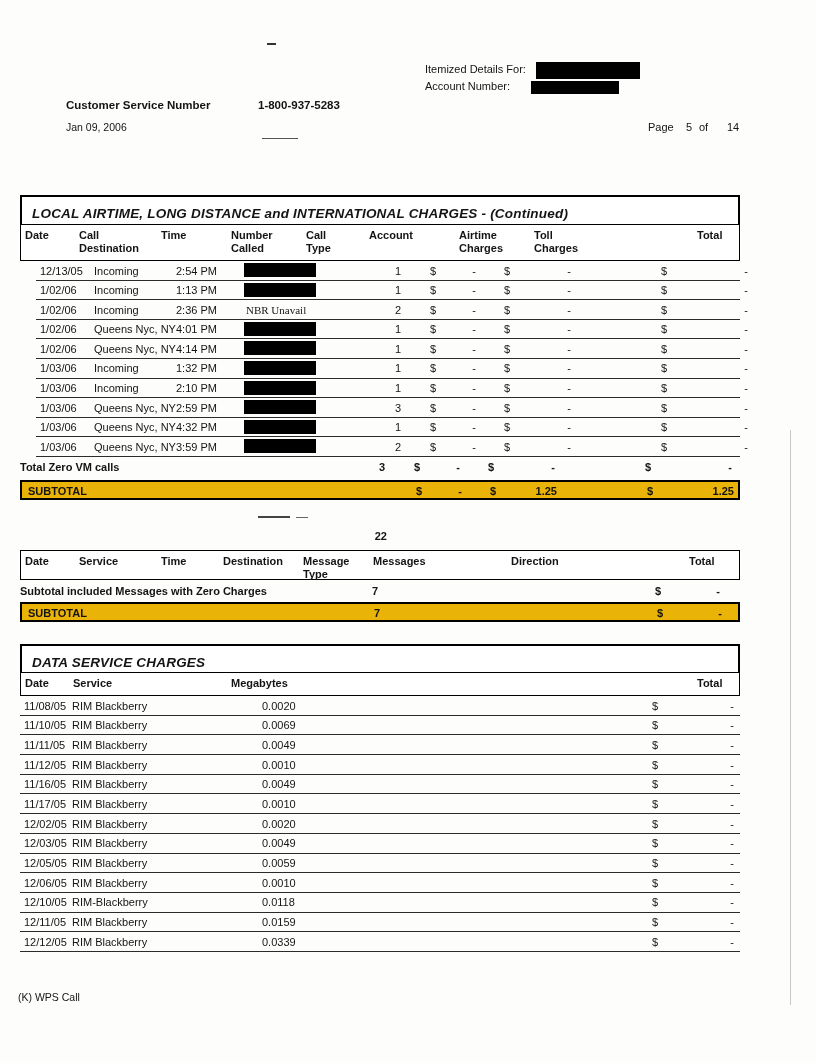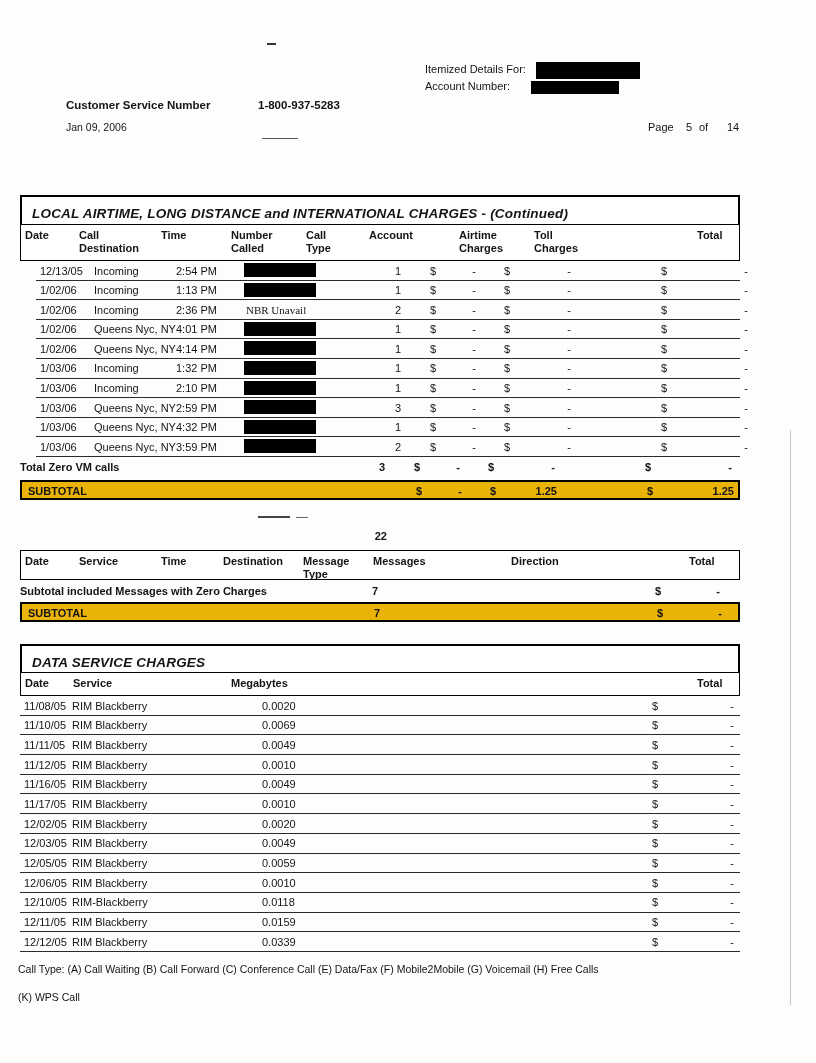--- a/index.html
+++ b/index.html
@@ -437,16 +437,15 @@
   <div class="row3">
     <span class="c dd">12/12/05</span>
     <span class="c dsvc">RIM Blackberry</span>
     <span class="c dmb">0.0339</span>
     <span class="c dtd">$</span>
     <span class="c dtv">-</span>
   </div>
 </div>
   </div>
 
-  <span class="abs foot1">Call Type: (A) Call Waiting (B) Call Forward (C) Conference Call (E) Data/Fax (F) Mobile2Mobile (G) Voicemail (H) Free Calls</span>
   <span class="abs foot2">(K) WPS Call</span>
 
 </div>
 
 </body></html>

